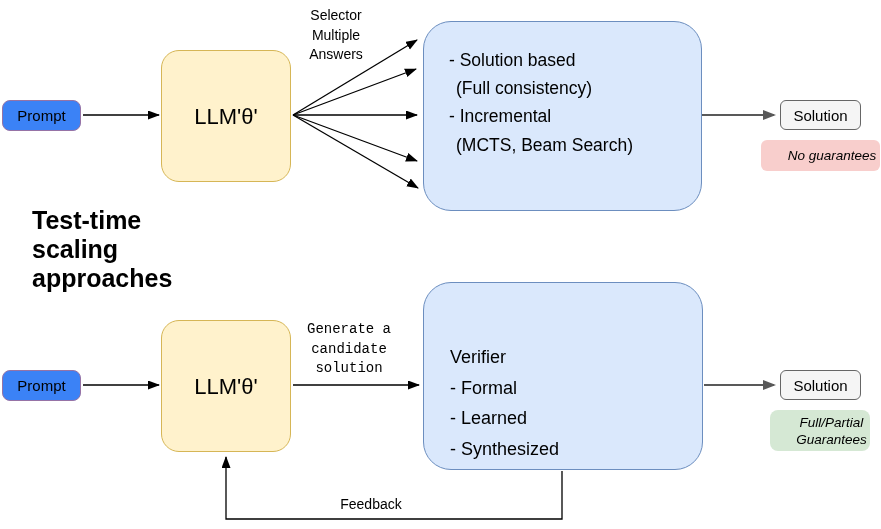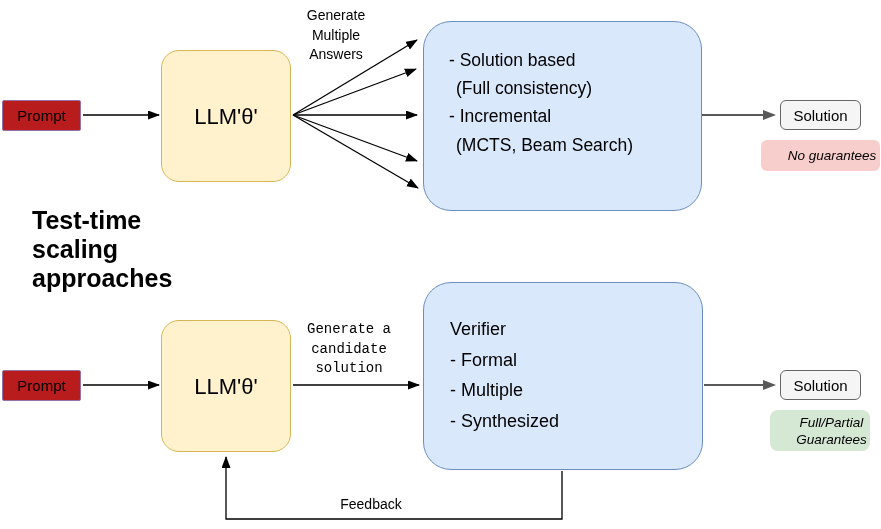--- a/index.html
+++ b/index.html
@@ -18,23 +18,23 @@
     width: 881px; height: 529px;
   }
   .node {
     position: absolute;
     box-sizing: border-box;
     display: flex;
     align-items: center;
     justify-content: center;
   }
   .prompt {
-    background: #b91c1c;
+    background: #3b82f6;
     border: 1px solid #9673a6;
-    border-radius: 2px;
+    border-radius: 8px;
     font-size: 15px;
   }
   .llm {
     background: #fff2cc;
     border: 1px solid #d6b656;
     border-radius: 18px;
     flex-direction: row;
     font-size: 22px;
     line-height: 31px;
     text-align: center;
@@ -81,21 +81,21 @@
     text-align: center;
     white-space: pre-line;
   }
   .listtext {
     position: absolute;
     font-size: 17.5px;
   }
   .listtext span { display: block; }
   .listtext .indent { padding-left: 7px; }
   .sel-list { line-height: 28.2px; }
-  .ver-list { line-height: 30.5px; }
+  .ver-list { line-height: 30.5px; margin-top: 28px; }
 </style>
 </head>
 <body>
 
 <div class="canvas">
 
   <svg class="arrows" viewBox="0 0 881 529">
     <defs>
       <marker id="ahb" markerUnits="userSpaceOnUse" markerWidth="13" markerHeight="10" refX="11" refY="4.5" orient="auto">
         <path d="M0,0 L12,4.5 L0,9 Z" fill="#000000"></path>
@@ -125,21 +125,21 @@
 
   <div class="node prompt" style="left:2px; top:100px; width:79px; height:31px;">
     <span>Prompt</span>
   </div>
 
   <div class="node llm" style="left:161px; top:50px; width:130px; height:132px;">
     <span>LLM'</span>
     <span>θ'</span>
   </div>
 
-  <div class="edge-lbl" style="left:281px; top:6px; width:110px;">Generate
+  <div class="edge-lbl" style="left:281px; top:6px; width:110px;">Selector
 Multiple
 Answers</div>
 
   <div class="bigbox" style="left:423px; top:21px; width:279px; height:190px;"></div>
   <div class="listtext sel-list" style="left:449px; top:46px;">
     <span>- Solution based</span>
     <span class="indent">(Full consistency)</span>
     <span>- Incremental</span>
     <span class="indent">(MCTS, Beam Search)</span>
   </div>
@@ -160,21 +160,21 @@
   </div>
 
   <div class="edge-lbl" style="left:294px; top:320px; width:110px;font-family:Liberation Mono, monospace;">Generate a
 candidate
 solution</div>
 
   <div class="bigbox" style="left:423px; top:282px; width:280px; height:188px;"></div>
   <div class="listtext ver-list" style="left:450px; top:314px; font-size:18px;">
     <span>Verifier</span>
     <span>- Formal</span>
-    <span>- Multiple</span>
+    <span>- Learned</span>
     <span>- Synthesized</span>
   </div>
 
   <div class="node solution" style="left:780px; top:370px; width:81px; height:30px;">
     <span>Solution</span>
   </div>
 
   <div class="badge green" style="left:770px; top:410px; width:100px; height:41px;">Full/Partial
 Guarantees</div>
 

